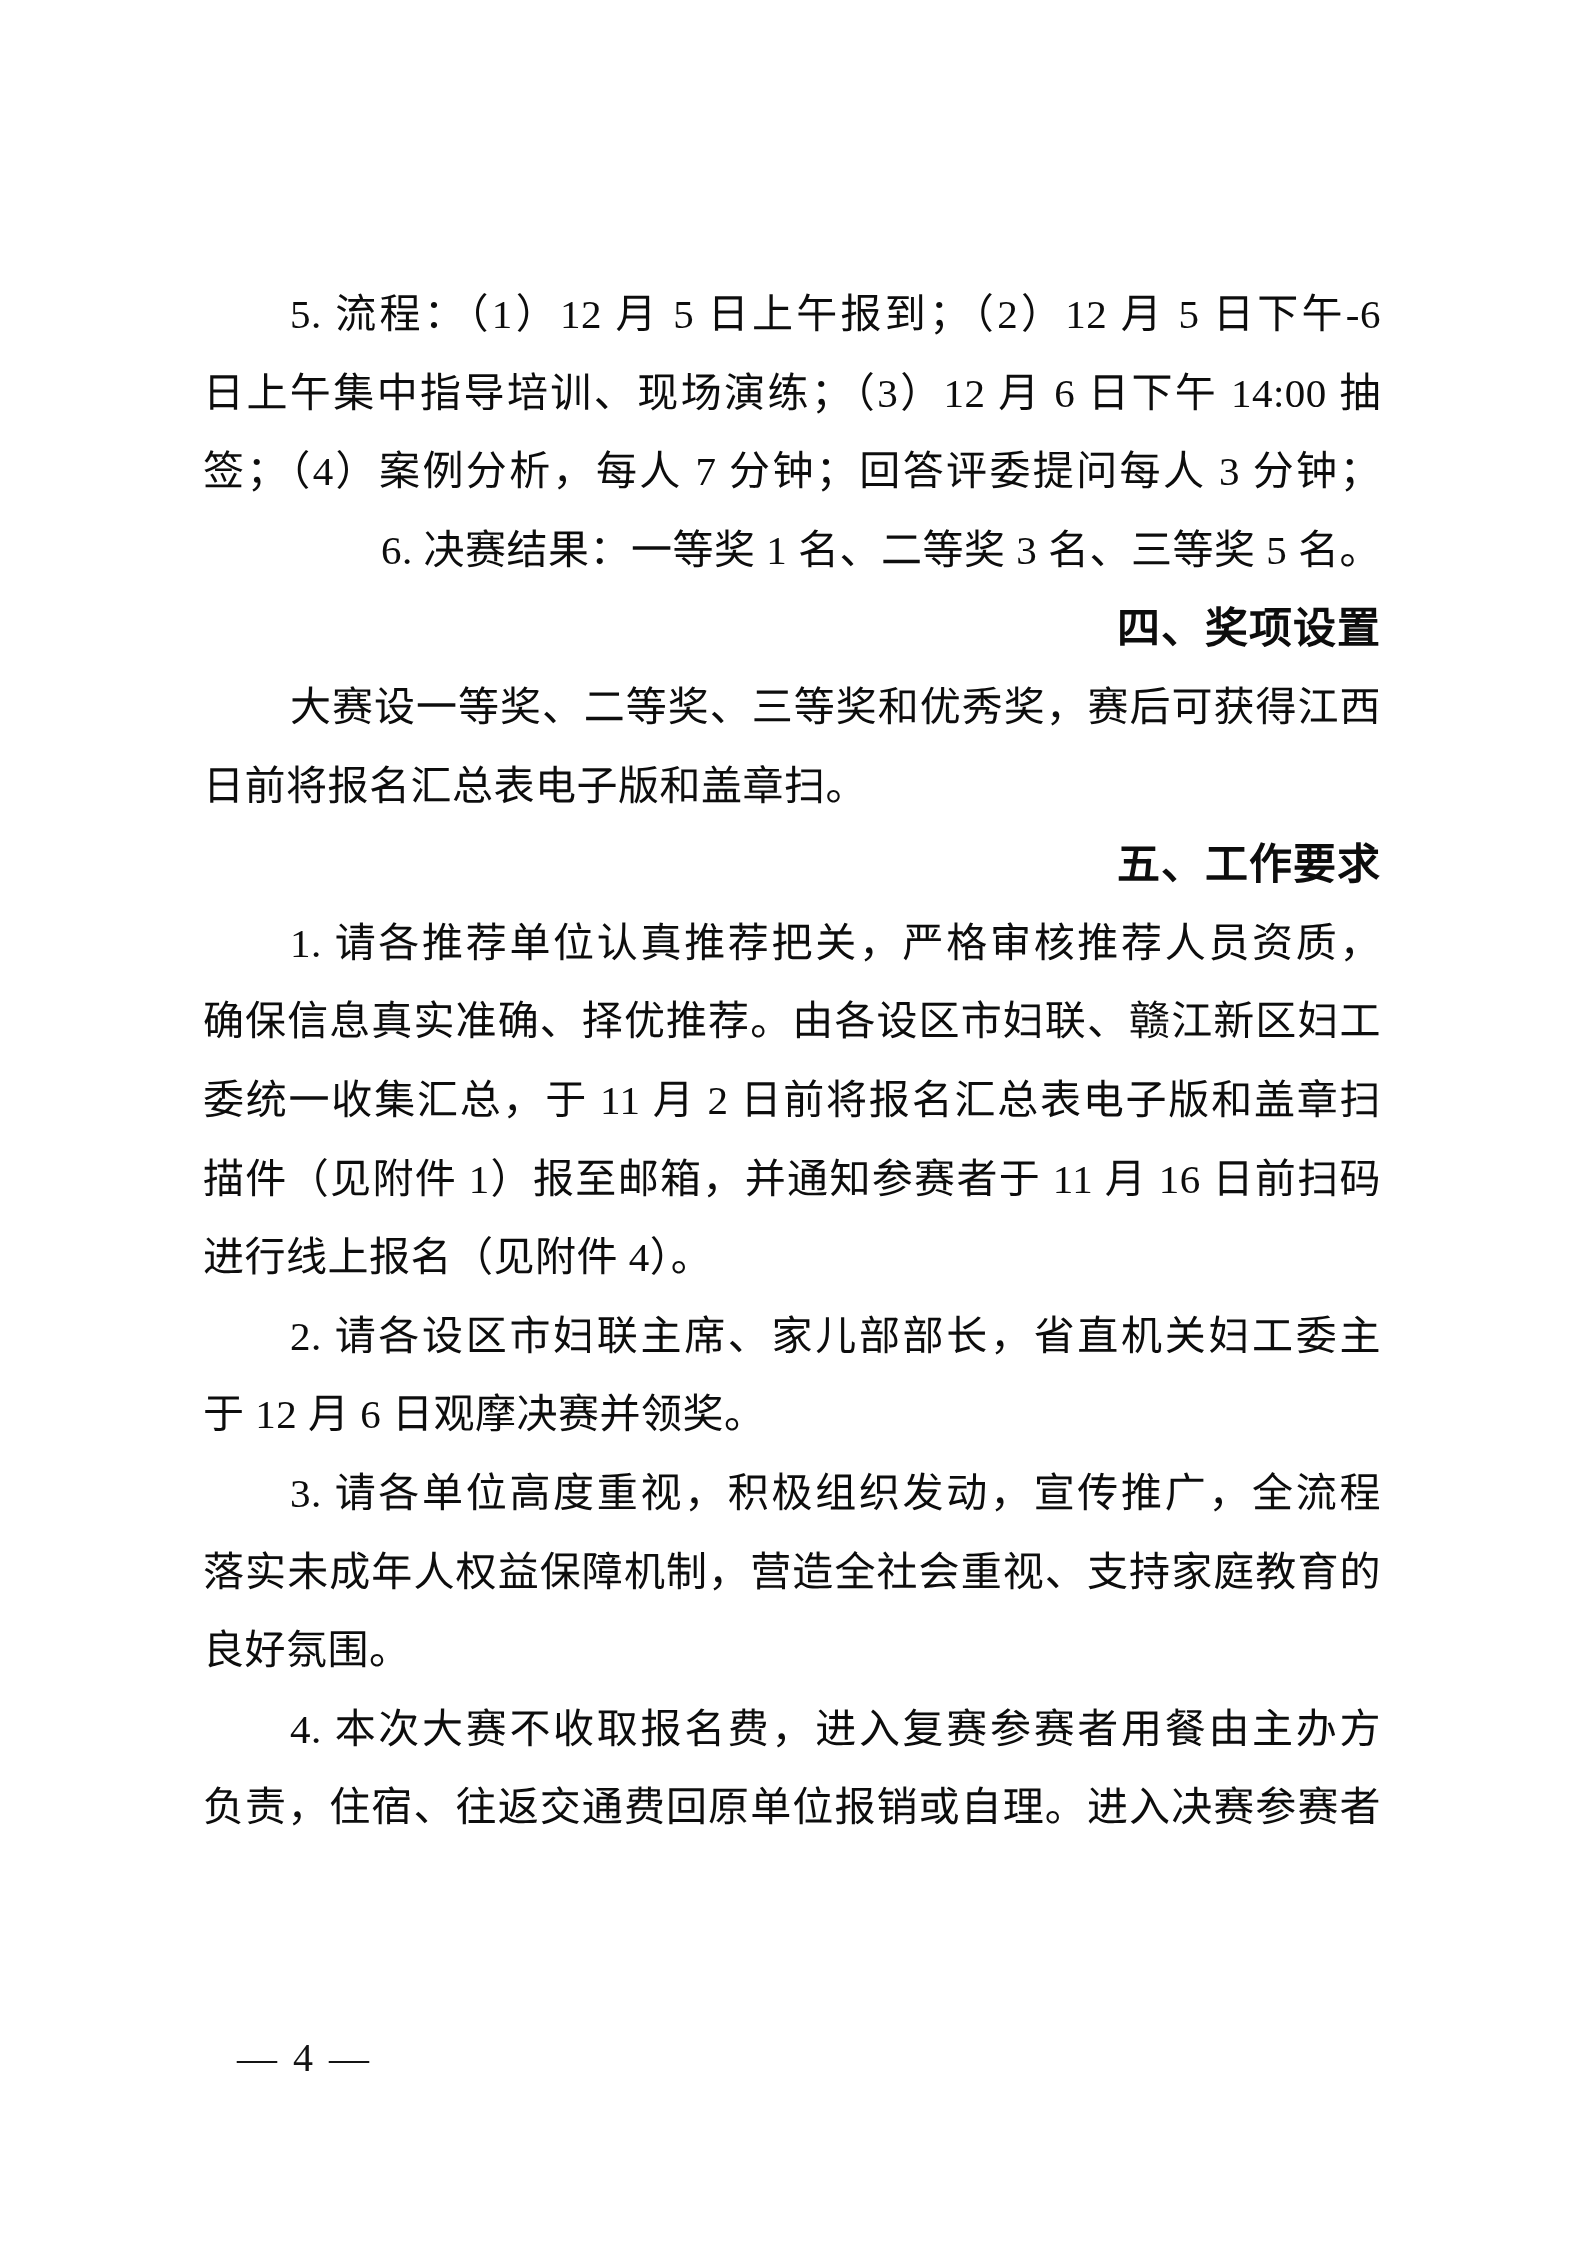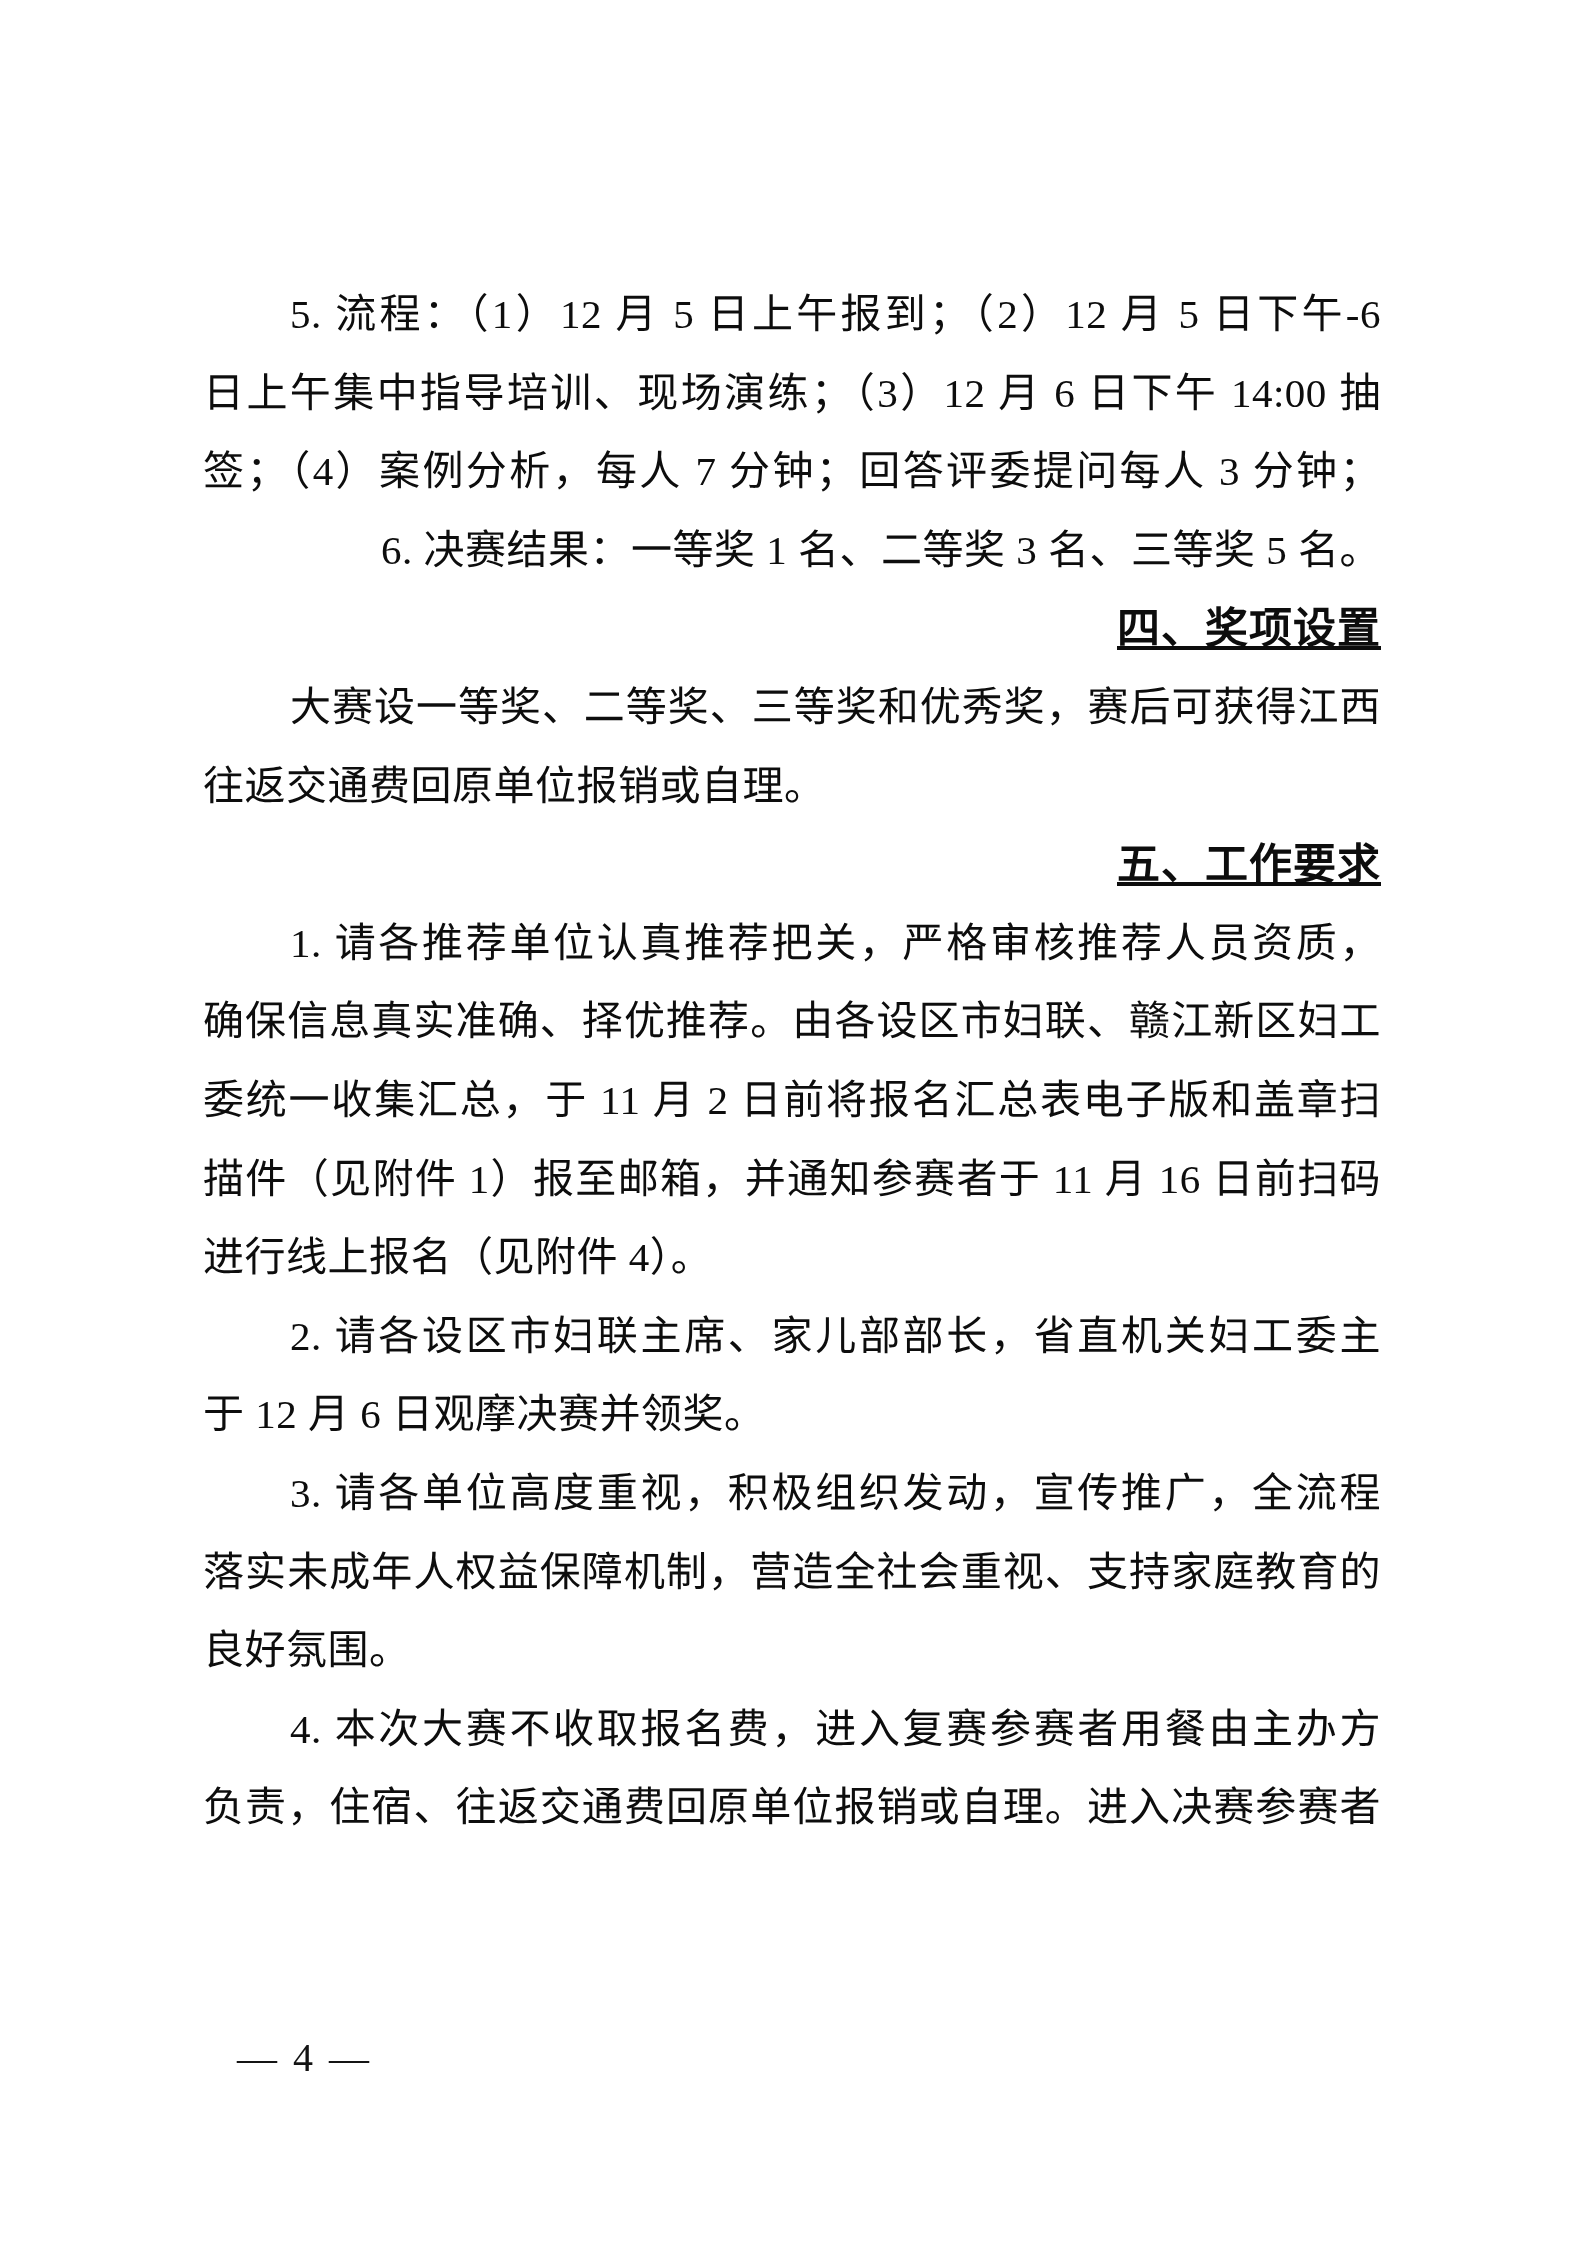--- a/index.html
+++ b/index.html
@@ -50,21 +50,20 @@
   .line.indent {
     text-indent: 87px;
     text-align: right;
   }
   
   .line.heading {
     font-family: "Liberation Sans", "DejaVu Sans", sans-serif;
     font-weight: 700;
     font-size: 43px;
     letter-spacing: 1px;
-    text-decoration: underline;
   }
   .footer {
     position: absolute;
     left: 237px;
     top: 2022px;
     height: 52px;
     line-height: 52px;
     font-size: 40px;
     color: #141414;
     letter-spacing: 3px;
@@ -75,21 +74,21 @@
 <body>
 
 <div class="page">
   <div class="text-block">
     <div class="line indent fill">5. 流程：（1）12 月 5 日上午报到；（2）12 月 5 日下午-6</div>
     <div class="line fill">日上午集中指导培训、现场演练；（3）12 月 6 日下午 14:00 抽</div>
     <div class="line fill">签；（4）案例分析，每人 7 分钟；回答评委提问每人 3 分钟；</div>
     <div class="line indent">6. 决赛结果：一等奖 1 名、二等奖 3 名、三等奖 5 名。</div>
     <div class="line indent heading">四、奖项设置</div>
     <div class="line indent fill">大赛设一等奖、二等奖、三等奖和优秀奖，赛后可获得江西</div>
-    <div class="line">往返交通费回原单位报销或自理。</div>
+    <div class="line">日前将报名汇总表电子版和盖章扫。</div>
     <div class="line indent heading">五、工作要求</div>
     <div class="line indent fill">1. 请各推荐单位认真推荐把关，严格审核推荐人员资质，</div>
     <div class="line fill">确保信息真实准确、择优推荐。由各设区市妇联、赣江新区妇工</div>
     <div class="line fill">委统一收集汇总，于 11 月 2 日前将报名汇总表电子版和盖章扫</div>
     <div class="line fill">描件（见附件 1）报至邮箱，并通知参赛者于 11 月 16 日前扫码</div>
     <div class="line">进行线上报名（见附件 4）。</div>
     <div class="line indent fill">2. 请各设区市妇联主席、家儿部部长，省直机关妇工委主</div>
     <div class="line">于 12 月 6 日观摩决赛并领奖。</div>
     <div class="line indent fill">3. 请各单位高度重视，积极组织发动，宣传推广，全流程</div>
     <div class="line fill">落实未成年人权益保障机制，营造全社会重视、支持家庭教育的</div>

